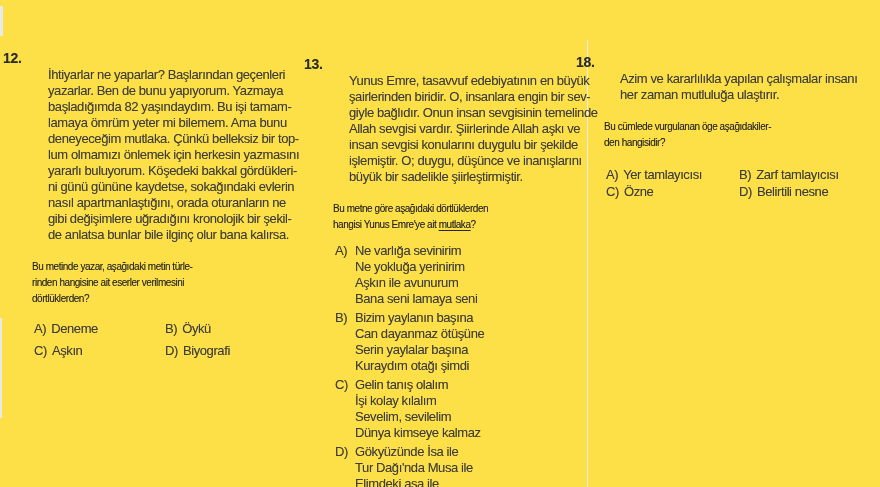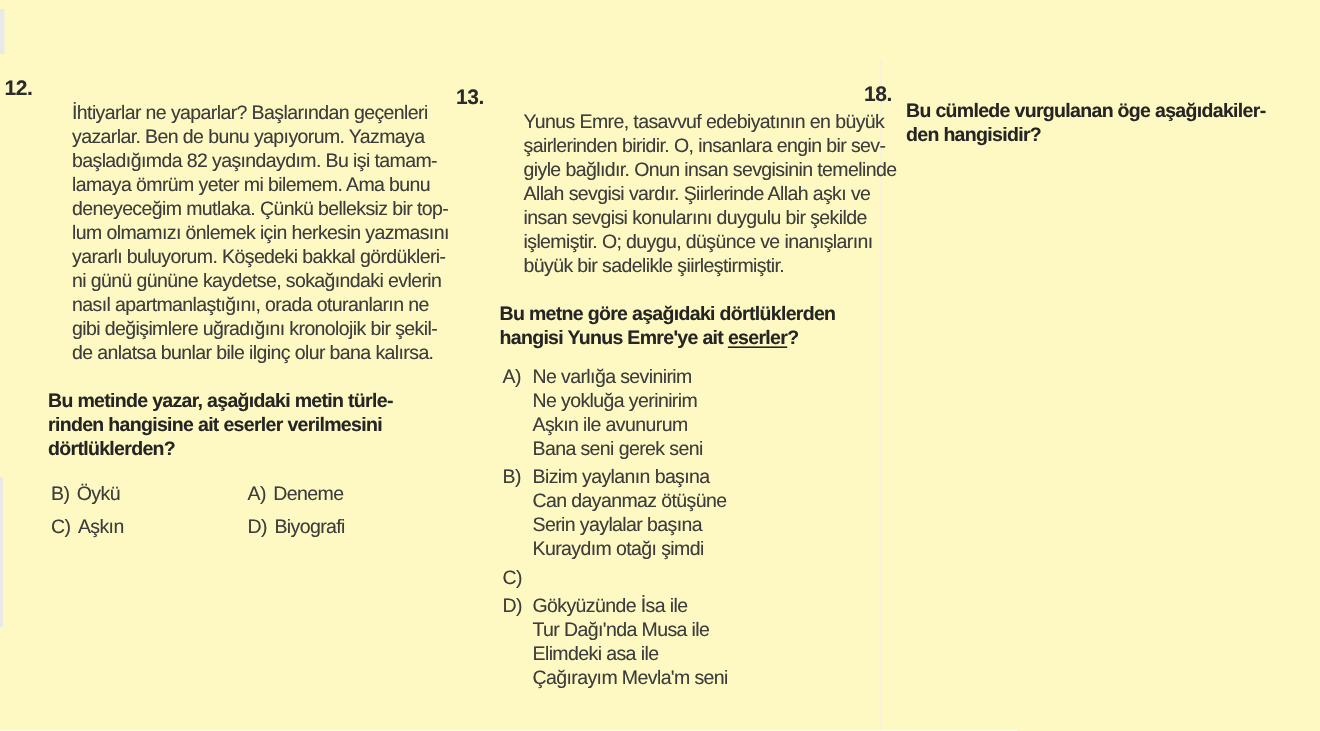--- a/index.html
+++ b/index.html
@@ -1,20 +1,20 @@
 <!DOCTYPE html>
 <html><head>
 <meta charset="utf-8">
 <style>
   html, body { margin: 0; padding: 0; background: #ffffff; }
   .page {
     position: relative;
     width: 880px;
     height: 487px;
-    background: #fef9c3;
+    background: #fde047;
     overflow: hidden;
     font-family: "Liberation Sans", sans-serif;
     color: #3d3d3d;
     text-shadow: 0 0 0.4px rgba(40,40,40,0.35);
   }
   .q { position: absolute; }
   .qnum {
     position: absolute;
     left: 0; top: -1px;
     font-size: 14px;
@@ -26,22 +26,22 @@
   .qbody {
     margin: 16px;
     font-size: 13px;
     line-height: 16px;
     letter-spacing: -0.4px;
     white-space: pre;
     color: #3d3d3d;
   }
   .stem {
     margin: 14px 0 0 0;
-    font-size: 13px;
-    font-weight: bold;
+    font-size: 10px;
+    font-weight: normal;
     line-height: 16px;
     letter-spacing: -0.45px;
     white-space: pre;
     color: #252525;
   }
   .underlined { text-decoration: underline; text-underline-offset: 2px; }
   .opts-grid {
     display: grid;
     margin-top: 11px;
     padding-left: 2px;
@@ -93,69 +93,81 @@
 lum olmamızı önlemek için herkesin yazmasını
 yararlı buluyorum. Köşedeki bakkal gördükleri-
 ni günü gününe kaydetse, sokağındaki evlerin
 nasıl apartmanlaştığını, orada oturanların ne
 gibi değişimlere uğradığını kronolojik bir şekil-
 de anlatsa bunlar bile ilginç olur bana kalırsa.</p>
       <p class="stem">Bu metinde yazar, aşağıdaki metin türle-
 rinden hangisine ait eserler verilmesini
 dörtlüklerden?</p>
       <div class="opts-grid">
+        <div class="opt"><span class="opt-label">A)</span><span class="opt-text">Deneme</span></div>
         <div class="opt"><span class="opt-label">B)</span><span class="opt-text">Öykü</span></div>
-        <div class="opt"><span class="opt-label">A)</span><span class="opt-text">Deneme</span></div>
         <div class="opt"><span class="opt-label">C)</span><span class="opt-text">Aşkın</span></div>
         <div class="opt"><span class="opt-label">D)</span><span class="opt-text">Biyografi</span></div>
       </div>
     </div>
   </div>
 
   <div class="q q13">
     <span class="qnum">13.</span>
     <div class="qcontent">
       <p class="qbody">Yunus Emre, tasavvuf edebiyatının en büyük
 şairlerinden biridir. O, insanlara engin bir sev-
 giyle bağlıdır. Onun insan sevgisinin temelinde
 Allah sevgisi vardır. Şiirlerinde Allah aşkı ve
 insan sevgisi konularını duygulu bir şekilde
 işlemiştir. O; duygu, düşünce ve inanışlarını
 büyük bir sadelikle şiirleştirmiştir.</p>
-      <p class="stem"><span>Bu metne göre aşağıdaki dörtlüklerden</span><br><span>hangisi Yunus Emre'ye ait </span><span class="underlined">eserler</span><span>?</span></p>
+      <p class="stem"><span>Bu metne göre aşağıdaki dörtlüklerden</span><br><span>hangisi Yunus Emre'ye ait </span><span class="underlined">mutlaka</span><span>?</span></p>
       <div class="poem-opts">
         <div class="poem-opt">
             <span class="opt-label">A)</span>
             <div class="poem-lines">Ne varlığa sevinirim
 Ne yokluğa yerinirim
 Aşkın ile avunurum
-Bana seni gerek seni</div>
+Bana seni lamaya seni</div>
           </div>
         <div class="poem-opt">
             <span class="opt-label">B)</span>
             <div class="poem-lines">Bizim yaylanın başına
 Can dayanmaz ötüşüne
 Serin yaylalar başına
 Kuraydım otağı şimdi</div>
           </div>
         <div class="poem-opt">
             <span class="opt-label">C)</span>
+            <div class="poem-lines">Gelin tanış olalım
+İşi kolay kılalım
+Sevelim, sevilelim
+Dünya kimseye kalmaz</div>
           </div>
         <div class="poem-opt">
             <span class="opt-label">D)</span>
             <div class="poem-lines">Gökyüzünde İsa ile
 Tur Dağı'nda Musa ile
 Elimdeki asa ile
 Çağırayım Mevla'm seni</div>
           </div>
       </div>
     </div>
   </div>
 
   <div class="q q18">
     <span class="qnum">18.</span>
     <div class="qcontent">
+      <p class="qbody">Azim ve kararlılıkla yapılan çalışmalar insanı
+her zaman mutluluğa ulaştırır.</p>
       <p class="stem">Bu cümlede vurgulanan öge aşağıdakiler-
 den hangisidir?</p>
+      <div class="opts-grid">
+        <div class="opt"><span class="opt-label">A)</span><span class="opt-text">Yer tamlayıcısı</span></div>
+        <div class="opt"><span class="opt-label">B)</span><span class="opt-text">Zarf tamlayıcısı</span></div>
+        <div class="opt"><span class="opt-label">C)</span><span class="opt-text">Özne</span></div>
+        <div class="opt"><span class="opt-label">D)</span><span class="opt-text">Belirtili nesne</span></div>
+      </div>
     </div>
   </div>
 
 </div>
 
 </body></html>

